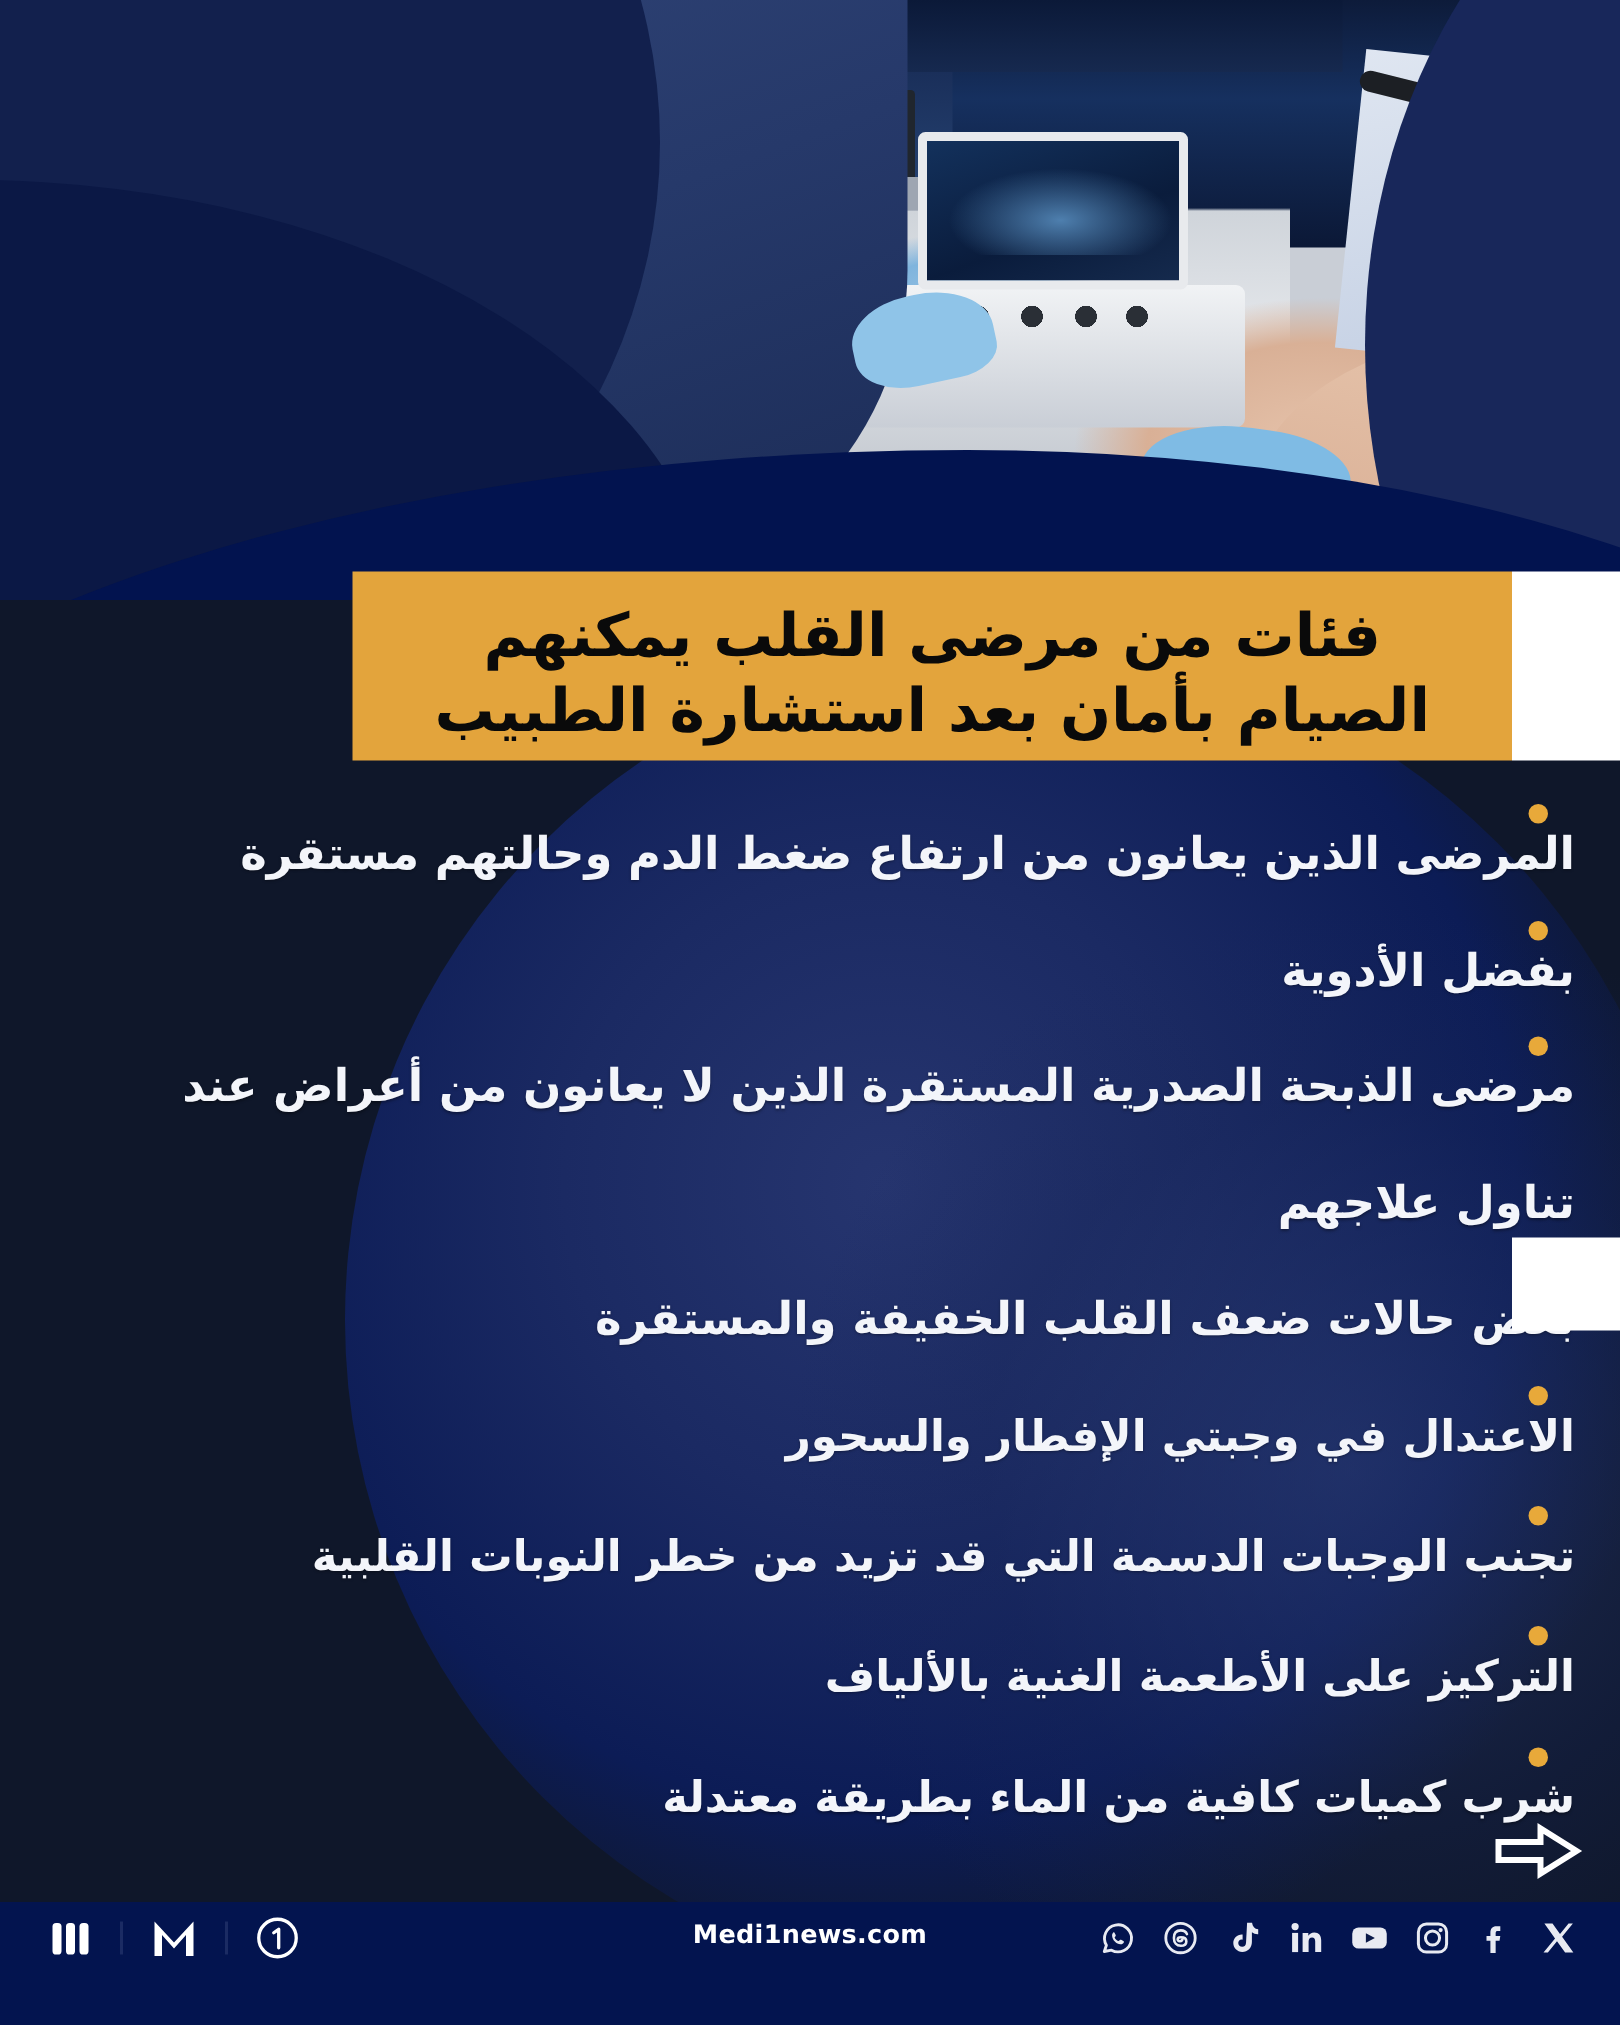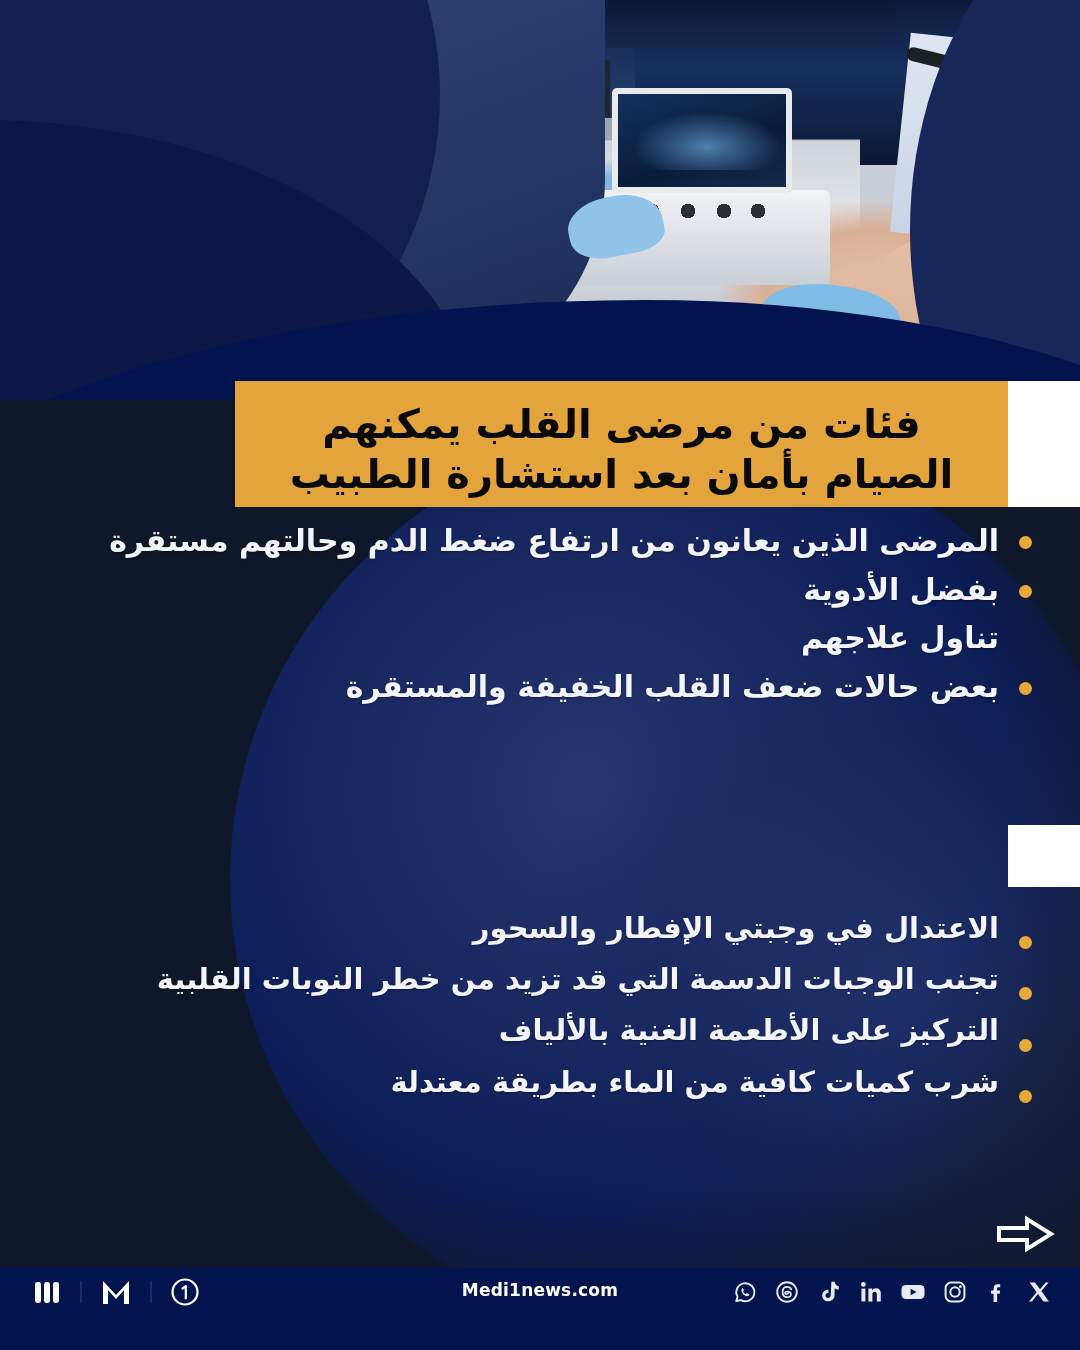--- a/index.html
+++ b/index.html
@@ -144,21 +144,21 @@
   .list {
     position:absolute;
     right:30px;
     width:1000px;
     color:#ffffff;
   }
   #list-1 { top:520px; }
   #list-2 { top:908px; }
   .li {
     display:flex;
-    flex-direction:row;
+    flex-direction:column;
     align-items:flex-start;
     justify-content:flex-start;
     margin-bottom:6px;
   }
   .dot {
     flex:0 0 auto;
     width:13px; height:13px;
     border-radius:50%;
     background:#e8a93a;
     margin:16px 18px 0 20px;
@@ -167,21 +167,21 @@
     flex:1 1 auto;
     text-align:right;
     font-size:30px;
     font-weight:bold;
     line-height:1.42;
     padding-right:0;
     color:#f3f5fa;
     text-shadow:0 1px 2px rgba(0,0,0,.35);
   }
   #list-2 .li-text { font-size:29px; }
-  #list-2 .li { margin-bottom:10px;align-items:flex-end; }
+  #list-2 .li { margin-bottom:10px; }
 
   
   #source {
     position:absolute;
     left:0; right:0; top:1219px;
     text-align:center;
     color:#ffffff;
     font-size:16px;
     font-weight:bold;
     opacity:.96;
@@ -267,20 +267,24 @@
   <div class="list" id="list-1">
     <div class="li">
       <span class="dot"></span>
       <span class="li-text">المرضى الذين يعانون من ارتفاع ضغط الدم وحالتهم مستقرة</span>
     </div>
     <div class="li">
       <span class="dot"></span>
       <span class="li-text">بفضل الأدوية</span>
     </div>
     <div class="li">
+      <span class="dot"></span>
+      <span class="li-text">مرضى الذبحة الصدرية المستقرة الذين لا يعانون من أعراض عند</span>
+    </div>
+    <div class="li">
       <span class="dot" style="visibility:hidden"></span>
       <span class="li-text">تناول علاجهم</span>
     </div>
     <div class="li">
       <span class="dot"></span>
       <span class="li-text">بعض حالات ضعف القلب الخفيفة والمستقرة</span>
     </div>
   </div>
 
   <div class="white-strip" id="strip-2"></div>

